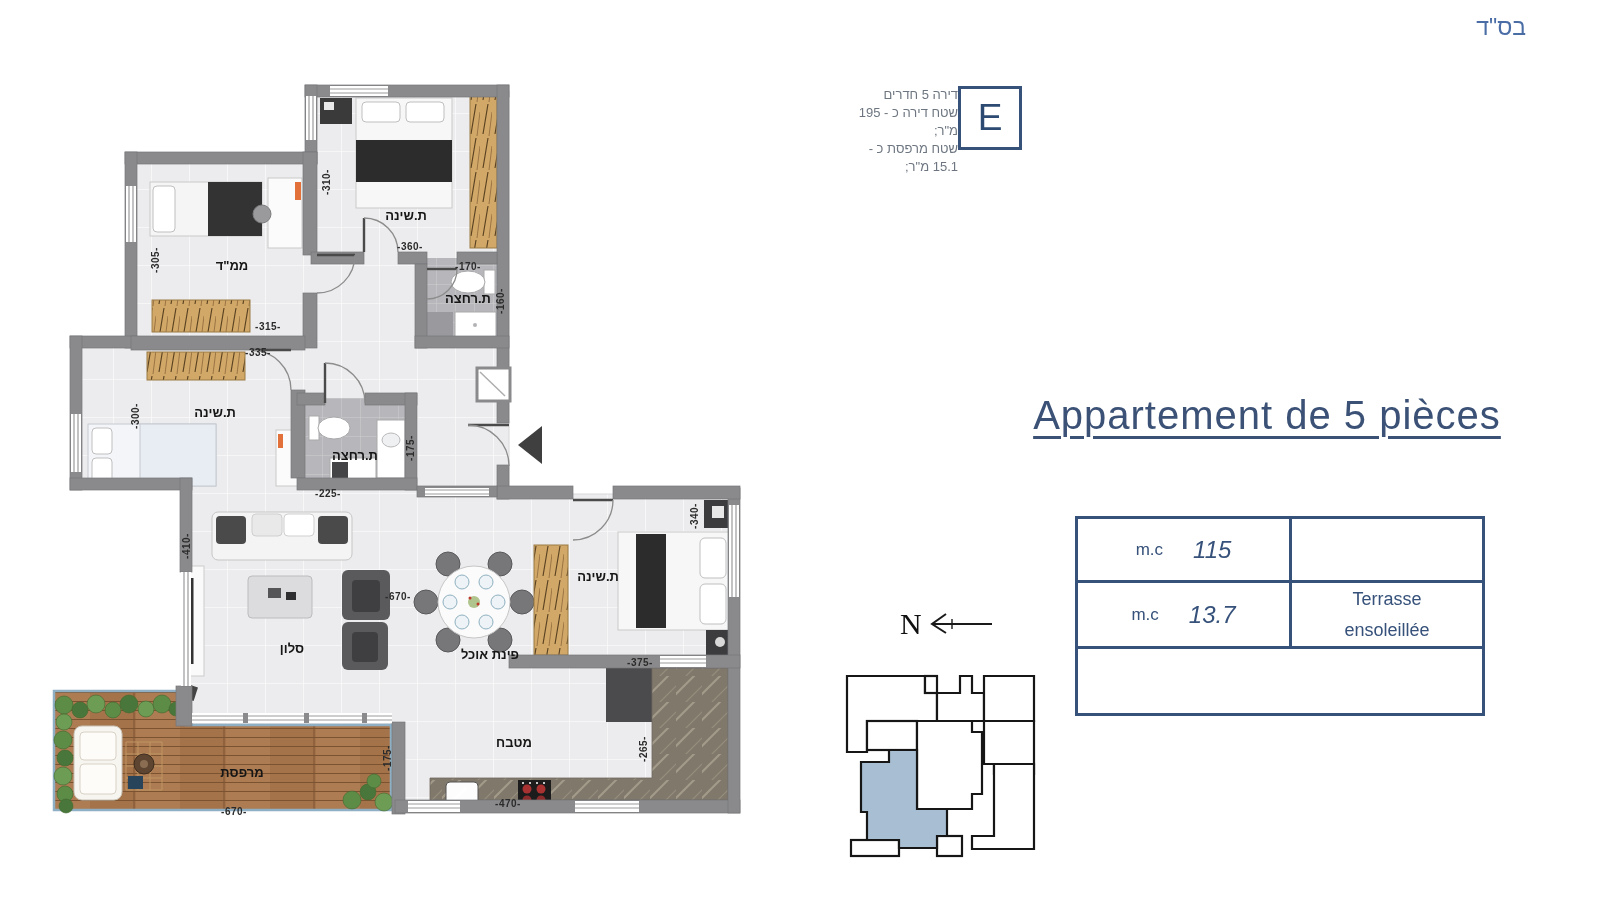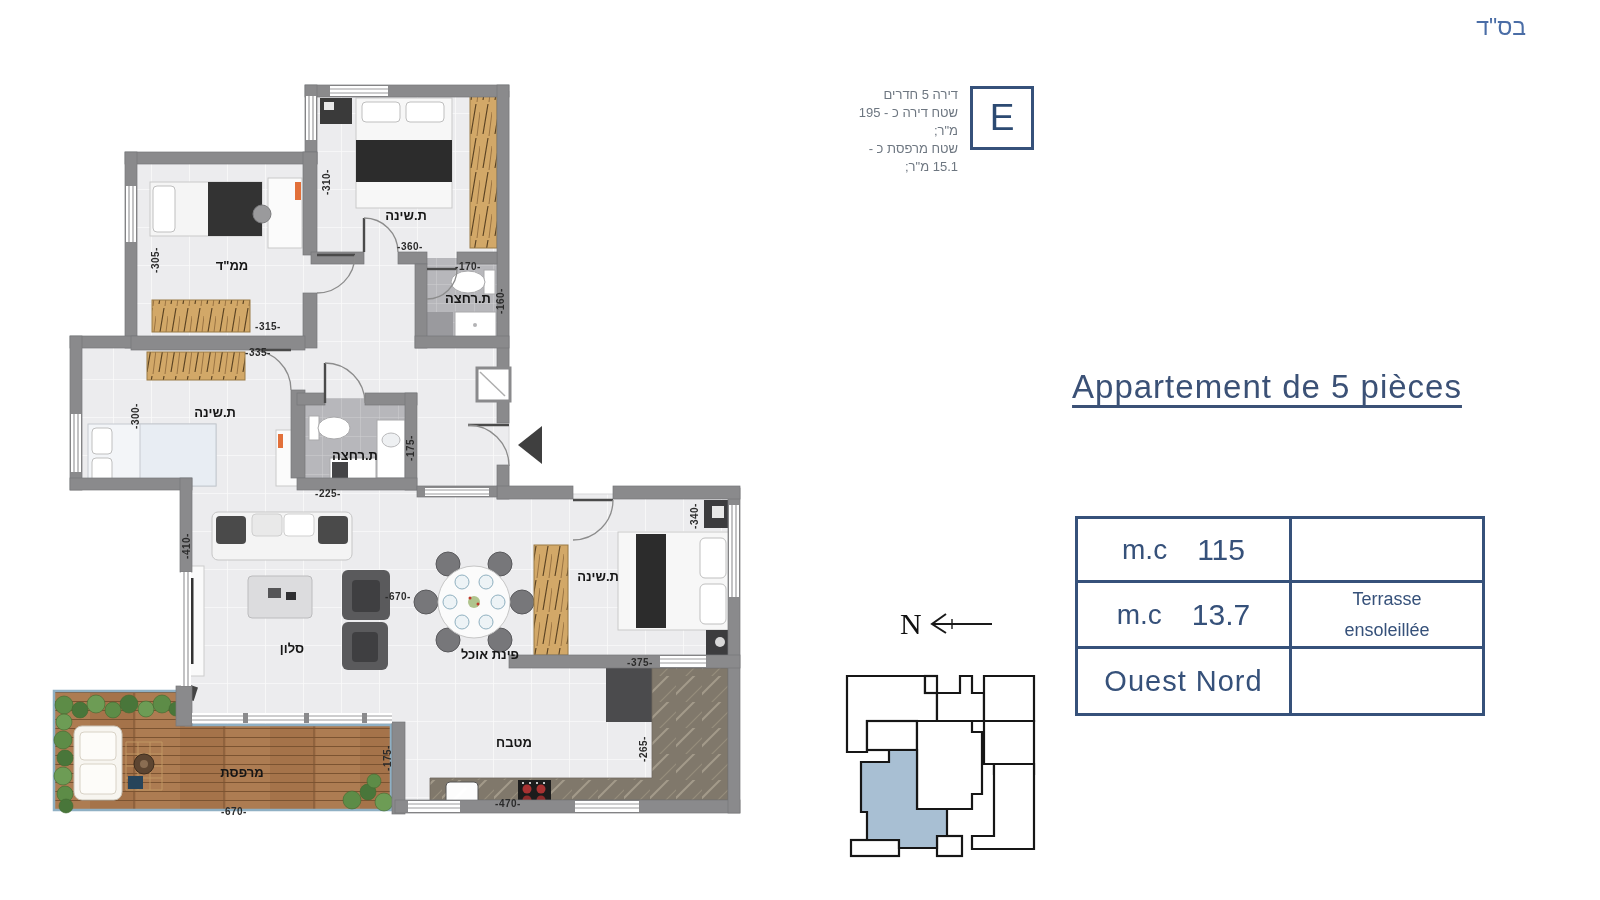--- a/index.html
+++ b/index.html
@@ -1,34 +1,34 @@
 <!DOCTYPE html>
 <html><head>
 <meta charset="utf-8">
 <style>
   html,body{margin:0;padding:0;background:#fff;}
   .canvas{position:relative;width:1600px;height:900px;background:#ffffff;overflow:hidden;
           font-family:"Liberation Sans",sans-serif;}
   .besed{position:absolute;top:14px;left:1440px;width:86px;text-align:right;
          font-size:23px;color:#4a6da6;font-weight:500;}
-  .unit-card{position:absolute;left:846px;top:86px;display:flex;gap:12px;align-items:flex-start;}
+  .unit-card{position:absolute;left:846px;top:86px;display:flex;gap:0;align-items:flex-start;}
   .unit-lines{direction:rtl;text-align:right;width:112px;font-size:13px;line-height:18px;color:#6d7680;}
   .unit-box{width:58px;height:58px;border:3px solid #36517a;display:flex;align-items:center;justify-content:center;
             font-size:37px;color:#2c4a72;font-weight:400;}
-  .page-title{position:absolute;left:1012px;top:368px;width:510px;text-align:center;white-space:nowrap;
-              font-size:33px;letter-spacing:1px;color:#3b5176;font-weight:400;
+  .page-title{position:absolute;left:1012px;top:393px;width:510px;text-align:center;white-space:nowrap;
+              font-size:40px;letter-spacing:1px;color:#3b5176;font-weight:400;
               text-decoration:underline;text-decoration-thickness:3px;text-underline-offset:7px;}
   .spec-table{position:absolute;left:1075px;top:516px;width:404px;border:3px solid #36517a;
               display:grid;grid-template-columns:214px 190px;grid-template-rows:64px 66px 64px;color:#36517a;}
   .spec-table .cell{border-right:3px solid #36517a;border-bottom:3px solid #36517a;
               display:flex;align-items:center;justify-content:center;}
   .spec-table .cell:nth-child(2n){border-right:none;}
   .spec-table .cell:nth-child(5),.spec-table .cell:nth-child(6){border-bottom:none;}
-  .mc-unit{font-size:28px;margin-right:30px;}
-  .mc-val{font-size:30px;}
+  .mc-unit{font-size:17px;margin-right:30px;}
+  .mc-val{font-size:24px;font-style:italic;}
   .two-line{text-align:center;font-size:18px;line-height:31px;}
   .dir-cell{font-size:29px;letter-spacing:1px;}
   svg text{font-family:"Liberation Sans",sans-serif;}
   .room-lbl{font-size:13px;font-weight:700;fill:#161616;}
   .dim-lbl{font-size:10px;font-weight:700;fill:#2b2b2b;letter-spacing:.5px;}
   .north-n{font-family:"Liberation Serif",serif;font-size:30px;fill:#111;}
 </style>
 </head>
 <body>
 
@@ -366,23 +366,20 @@
     <div class="cell">
       <span class="mc-unit">m.c</span>
       <span class="mc-val">13.7</span>
     </div>
     <div class="cell">
       <div class="two-line">
         <div>Terrasse</div>
         <div>ensoleillée</div>
       </div>
     </div>
-    <div class="cell dir-cell">
-      <span>Ouest Nord</span>
-    </div>
   </div>
 
   <svg style="position:absolute;left:890px;top:600px;" width="110" height="48" viewBox="0 0 110 48">
     <text class="north-n" x="10" y="34">N</text>
     <g stroke="#1a1a1a" fill="none">
       <path d="M42,24 H102" stroke-width="2"></path>
       <path d="M56,14 L42,24 L56,33" stroke-width="2"></path>
       <path d="M62,19 V29" stroke-width="1.4"></path>
     </g>
   </svg>

